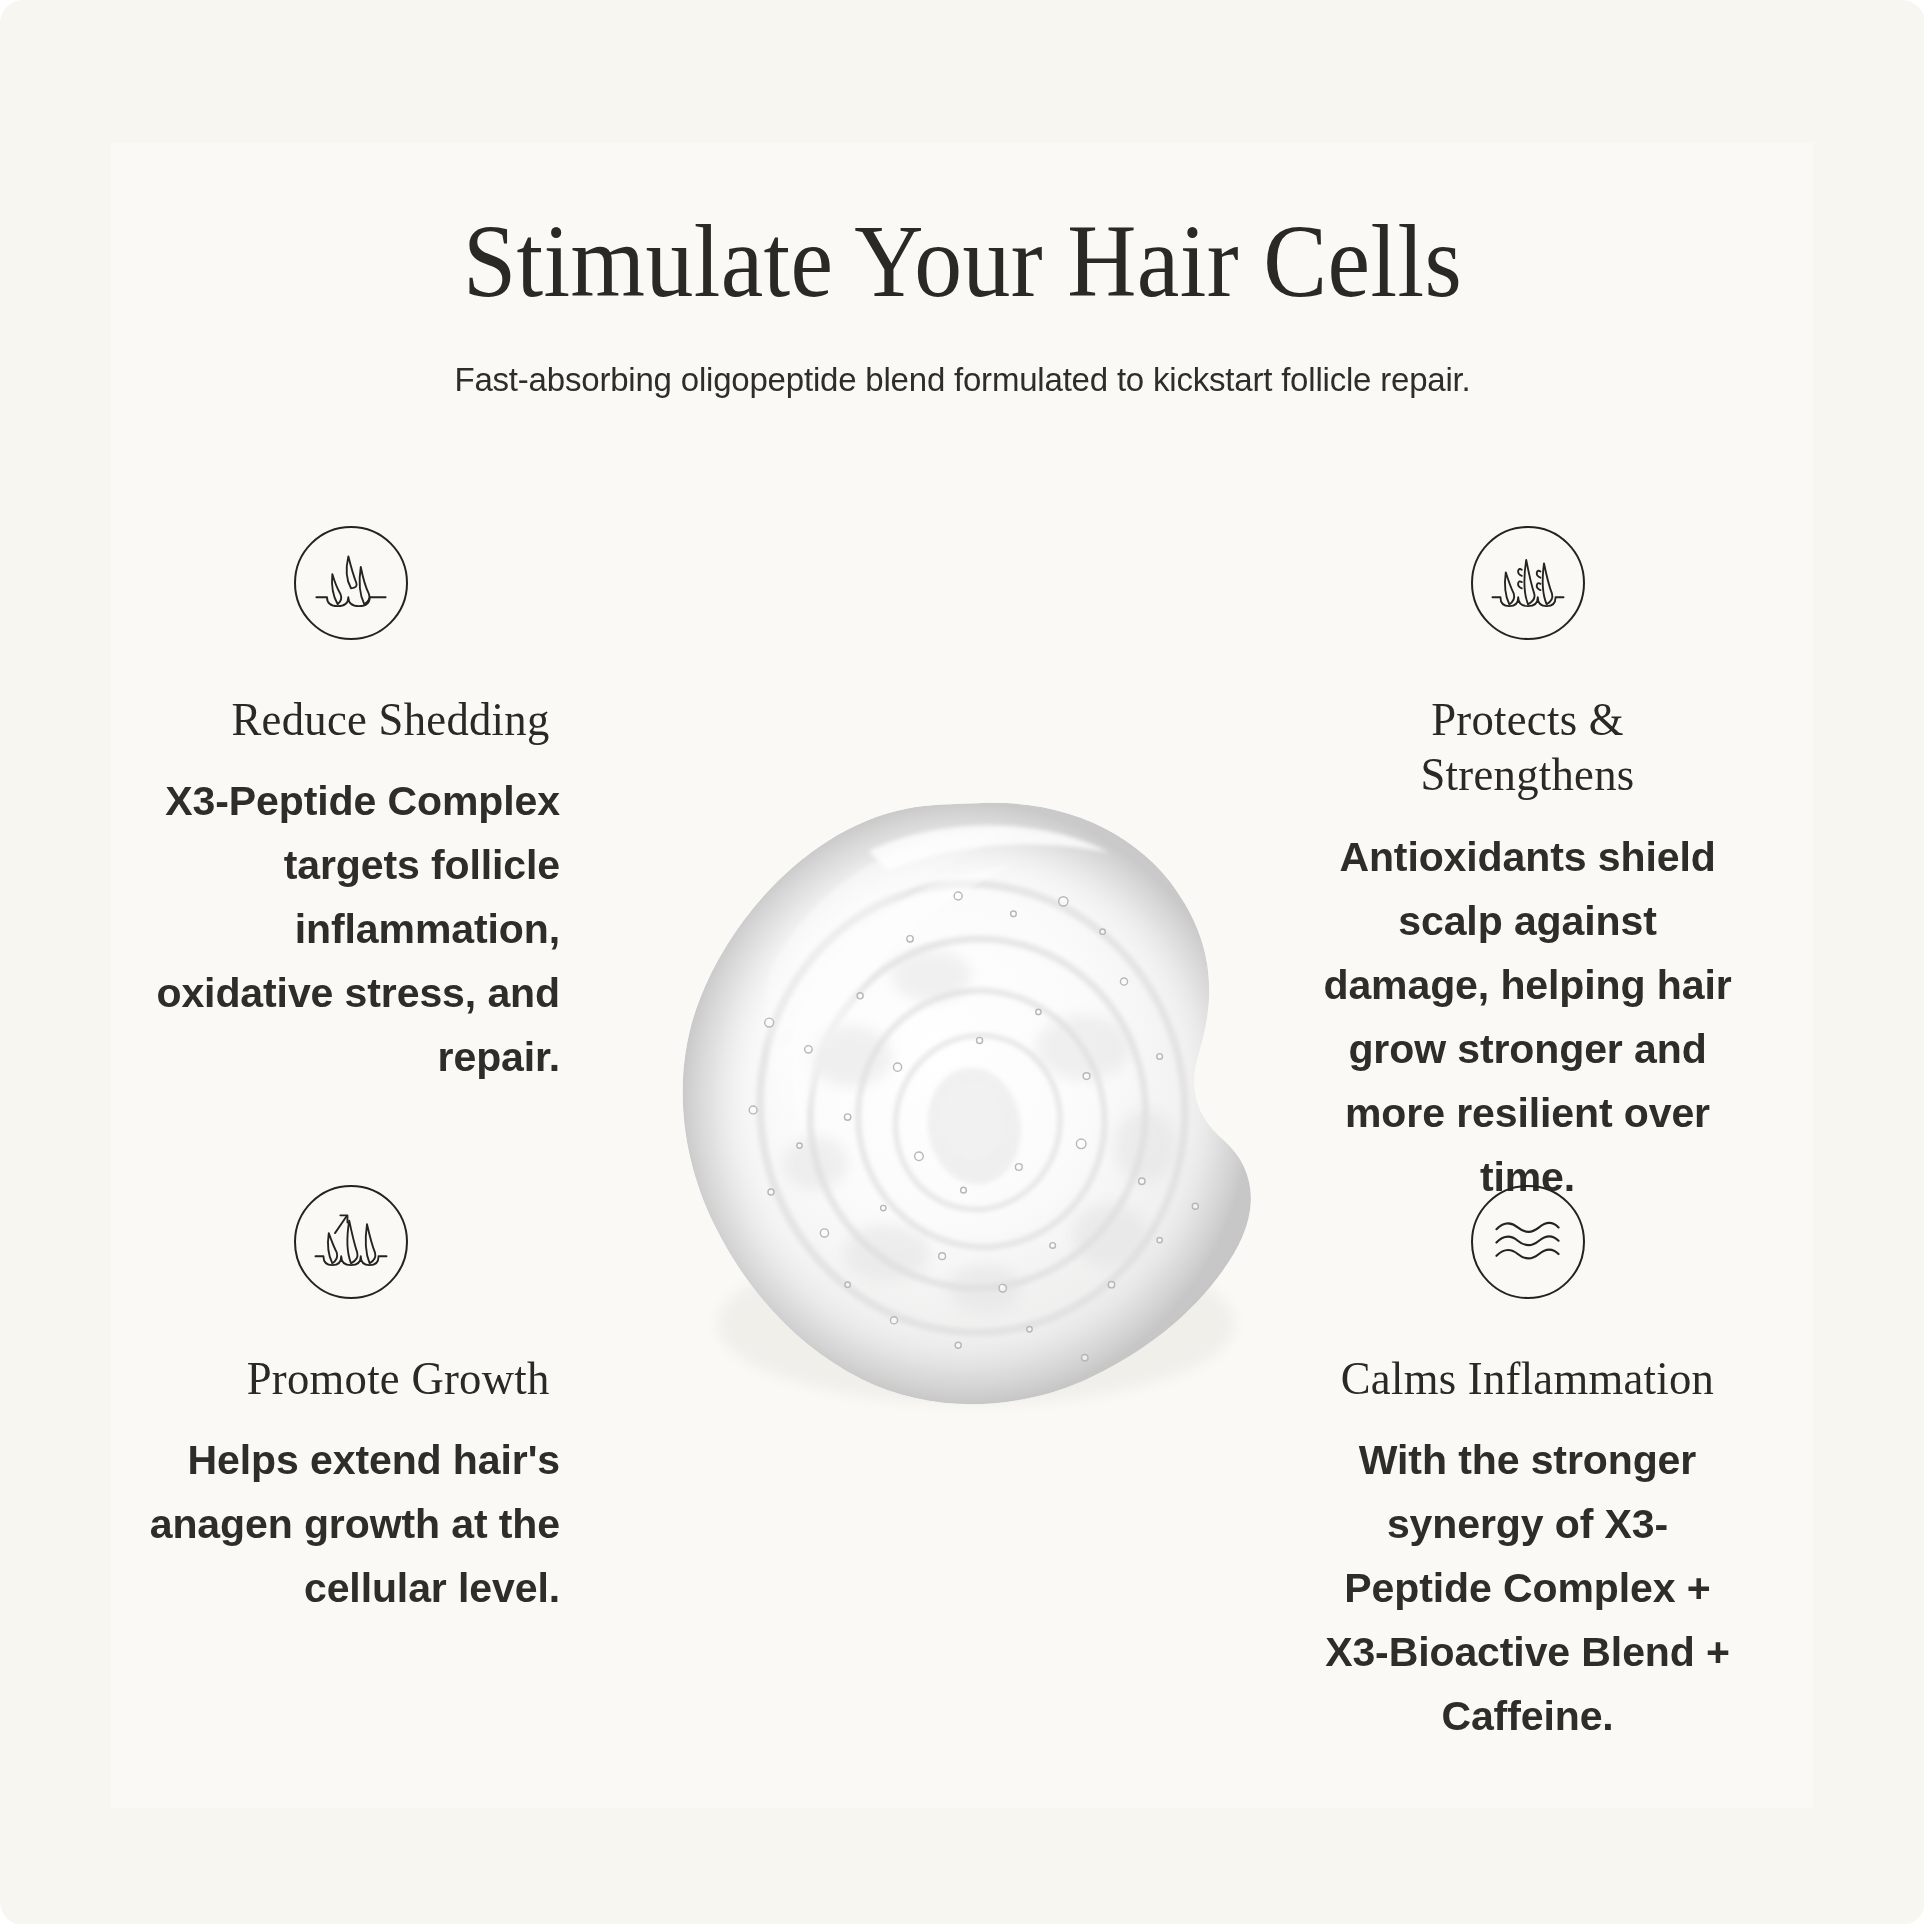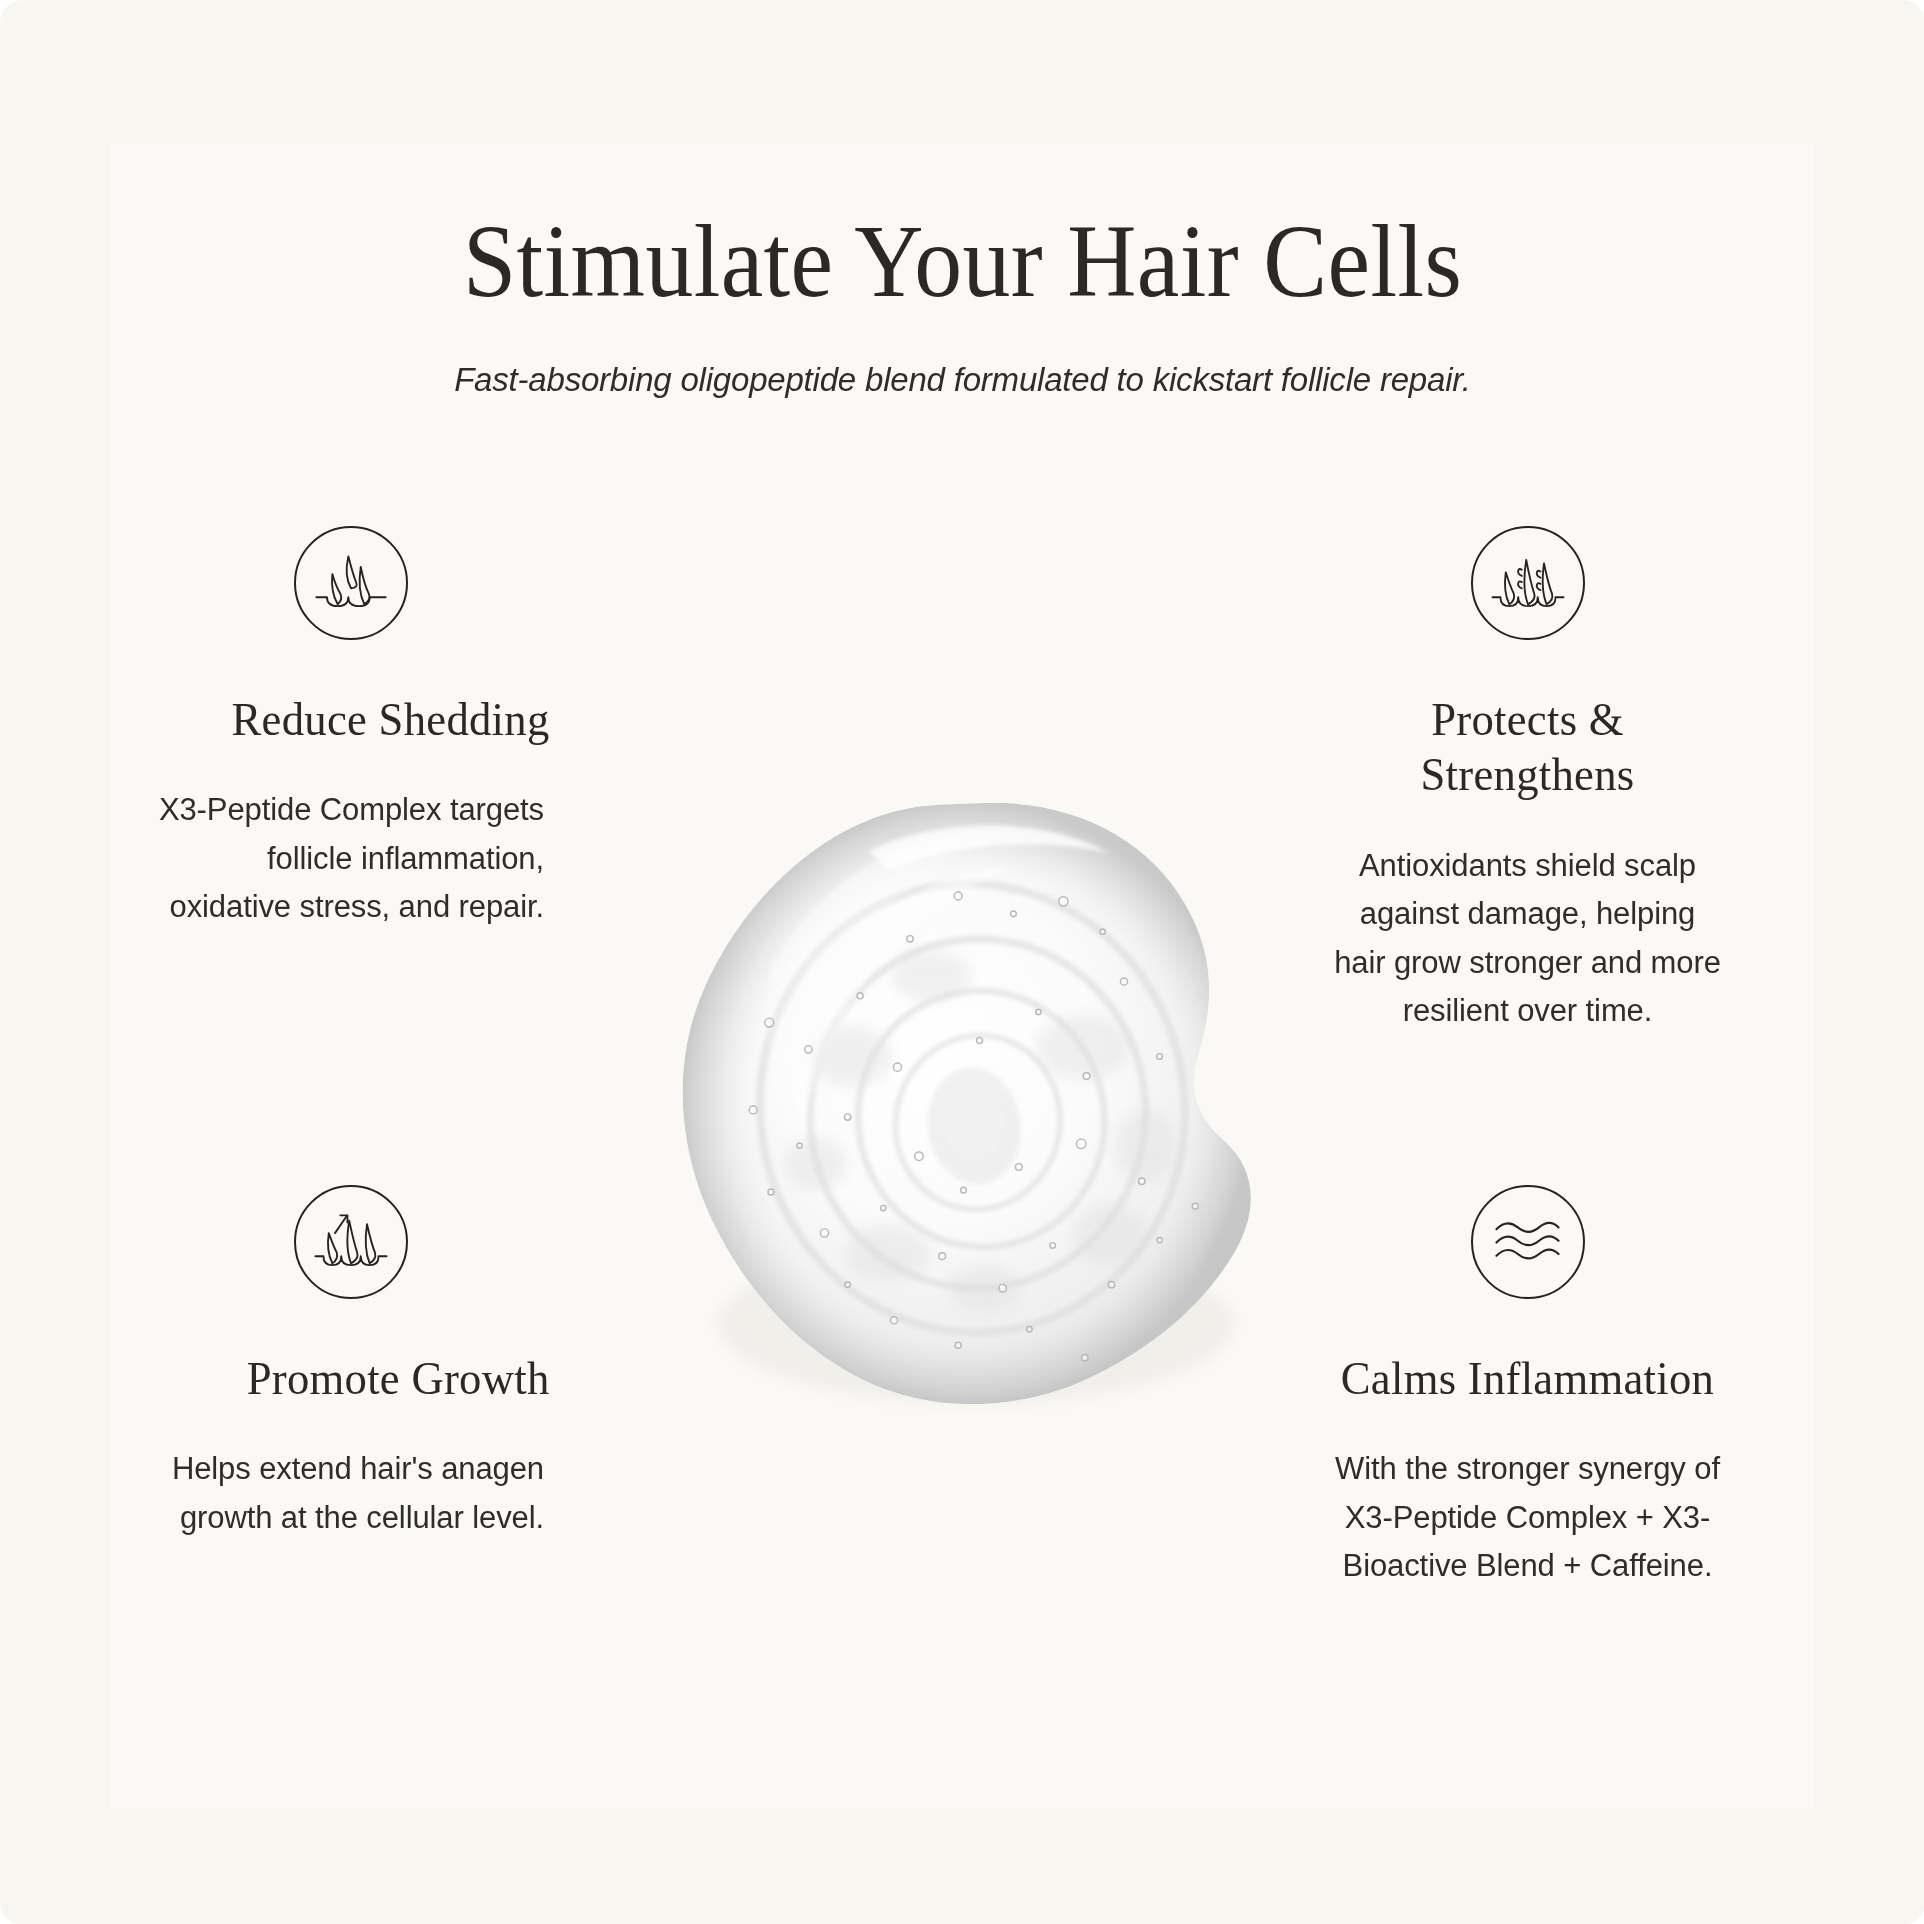--- a/index.html
+++ b/index.html
@@ -52,21 +52,20 @@
 
   .page-subtitle {
     margin: 0;
     padding-top: 41px;
     font-family: "Liberation Sans", sans-serif;
     font-weight: 400;
     font-size: 33px;
     line-height: 1.4;
     letter-spacing: -0.2px;
     color: #2f2d2a;
-    font-style: italic;
   }
 
   
   .feature {
     position: absolute;
     width: 419px;
     text-align: center;
   }
   .feature.col-left  { left: 141px; text-align: right; }
   .feature.col-right { left: 1318px; }
@@ -93,25 +92,25 @@
     font-size: 47px;
     line-height: 1.18;
     letter-spacing: 0.3px;
     color: #2b2926;
     transform: scaleX(0.95);
   }
   .feature.row-top .feature-title    { padding-top: 52px; }
   .feature.row-bottom .feature-title { padding-top: 52px; }
 
   .feature-body {
-    margin: 16px;
+    margin: 0;
     padding-top: 23px;
     font-family: "Liberation Sans", sans-serif;
-    font-weight: 400;
-    font-size: 31px;
+    font-weight: 700;
+    font-size: 41px;
     line-height: 1.56;
     letter-spacing: -0.1px;
     color: #2f2d2a;
     white-space: pre-line;
   }
 
   
   .gel-wrap {
     position: absolute;
     left: 664px;

